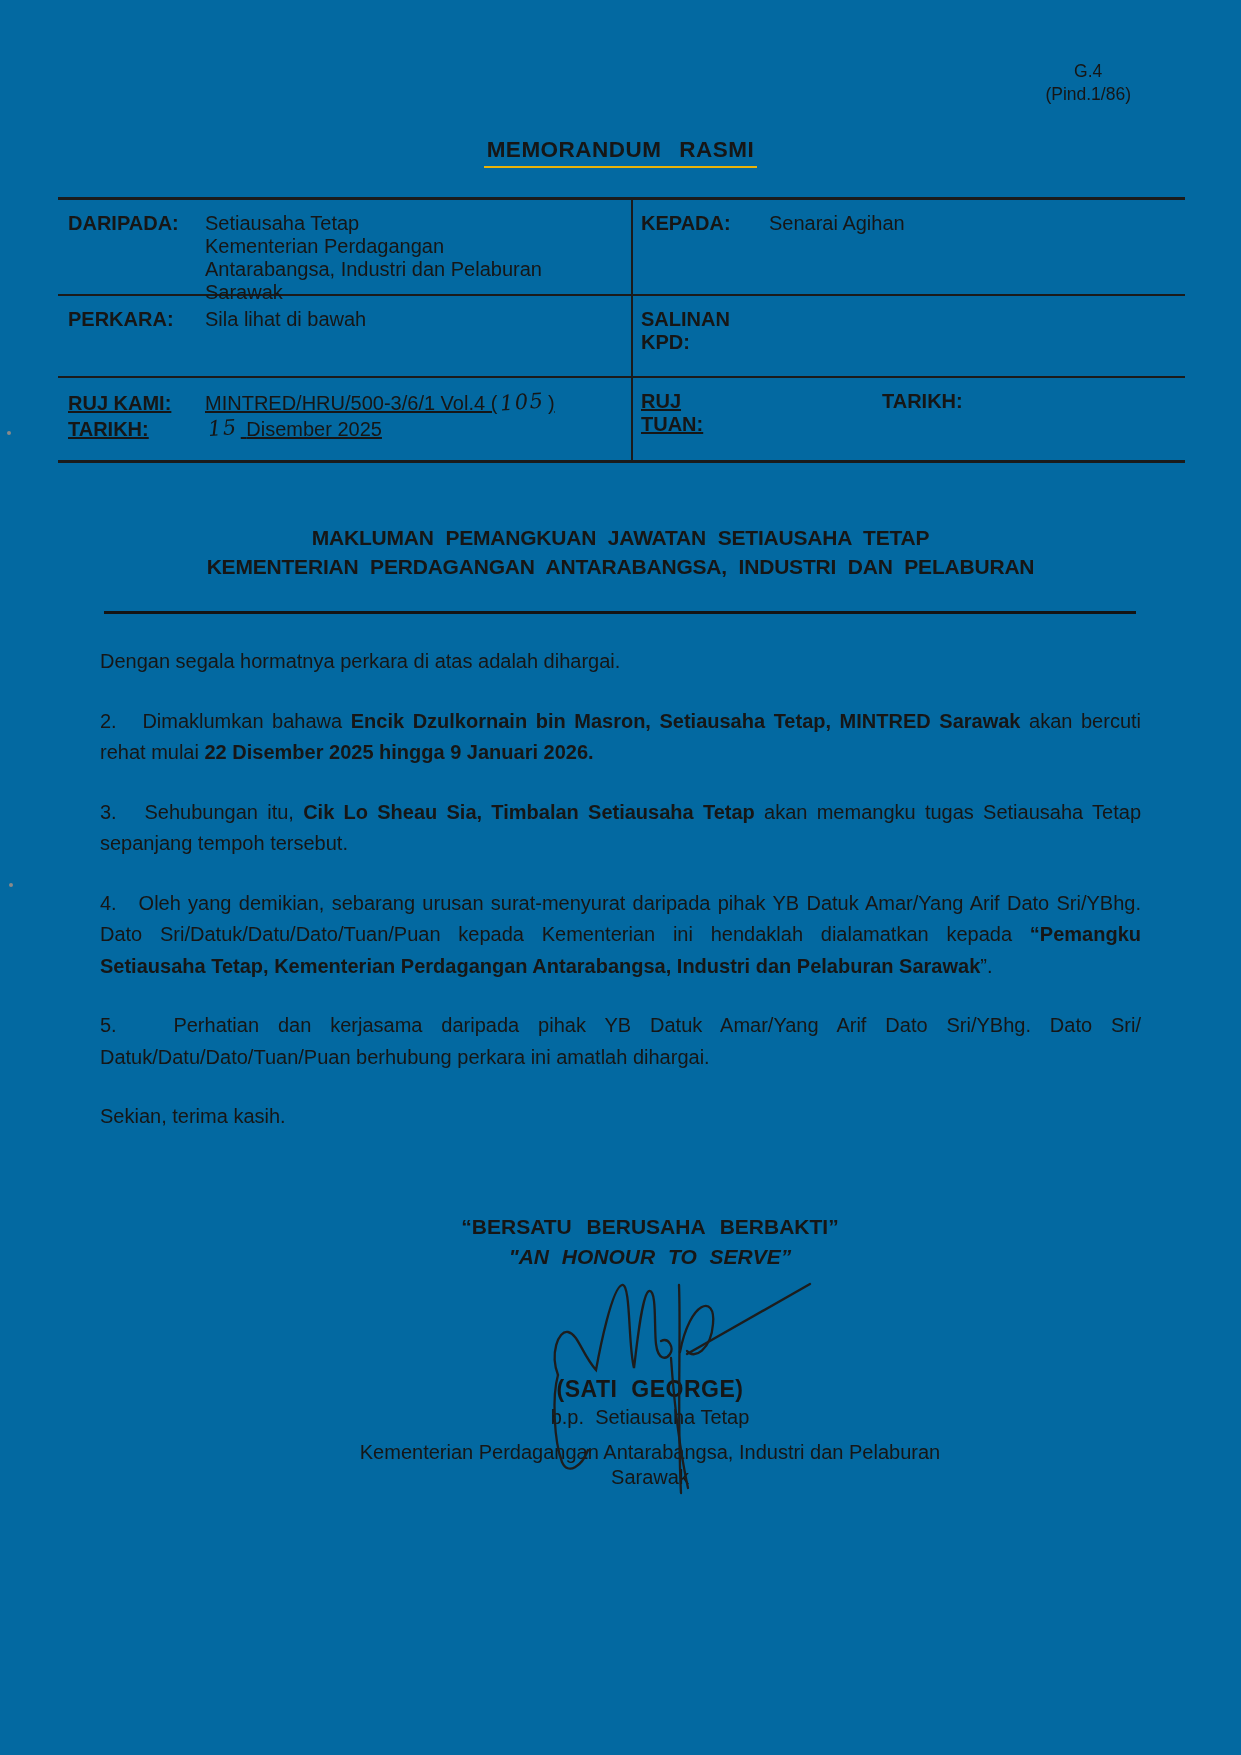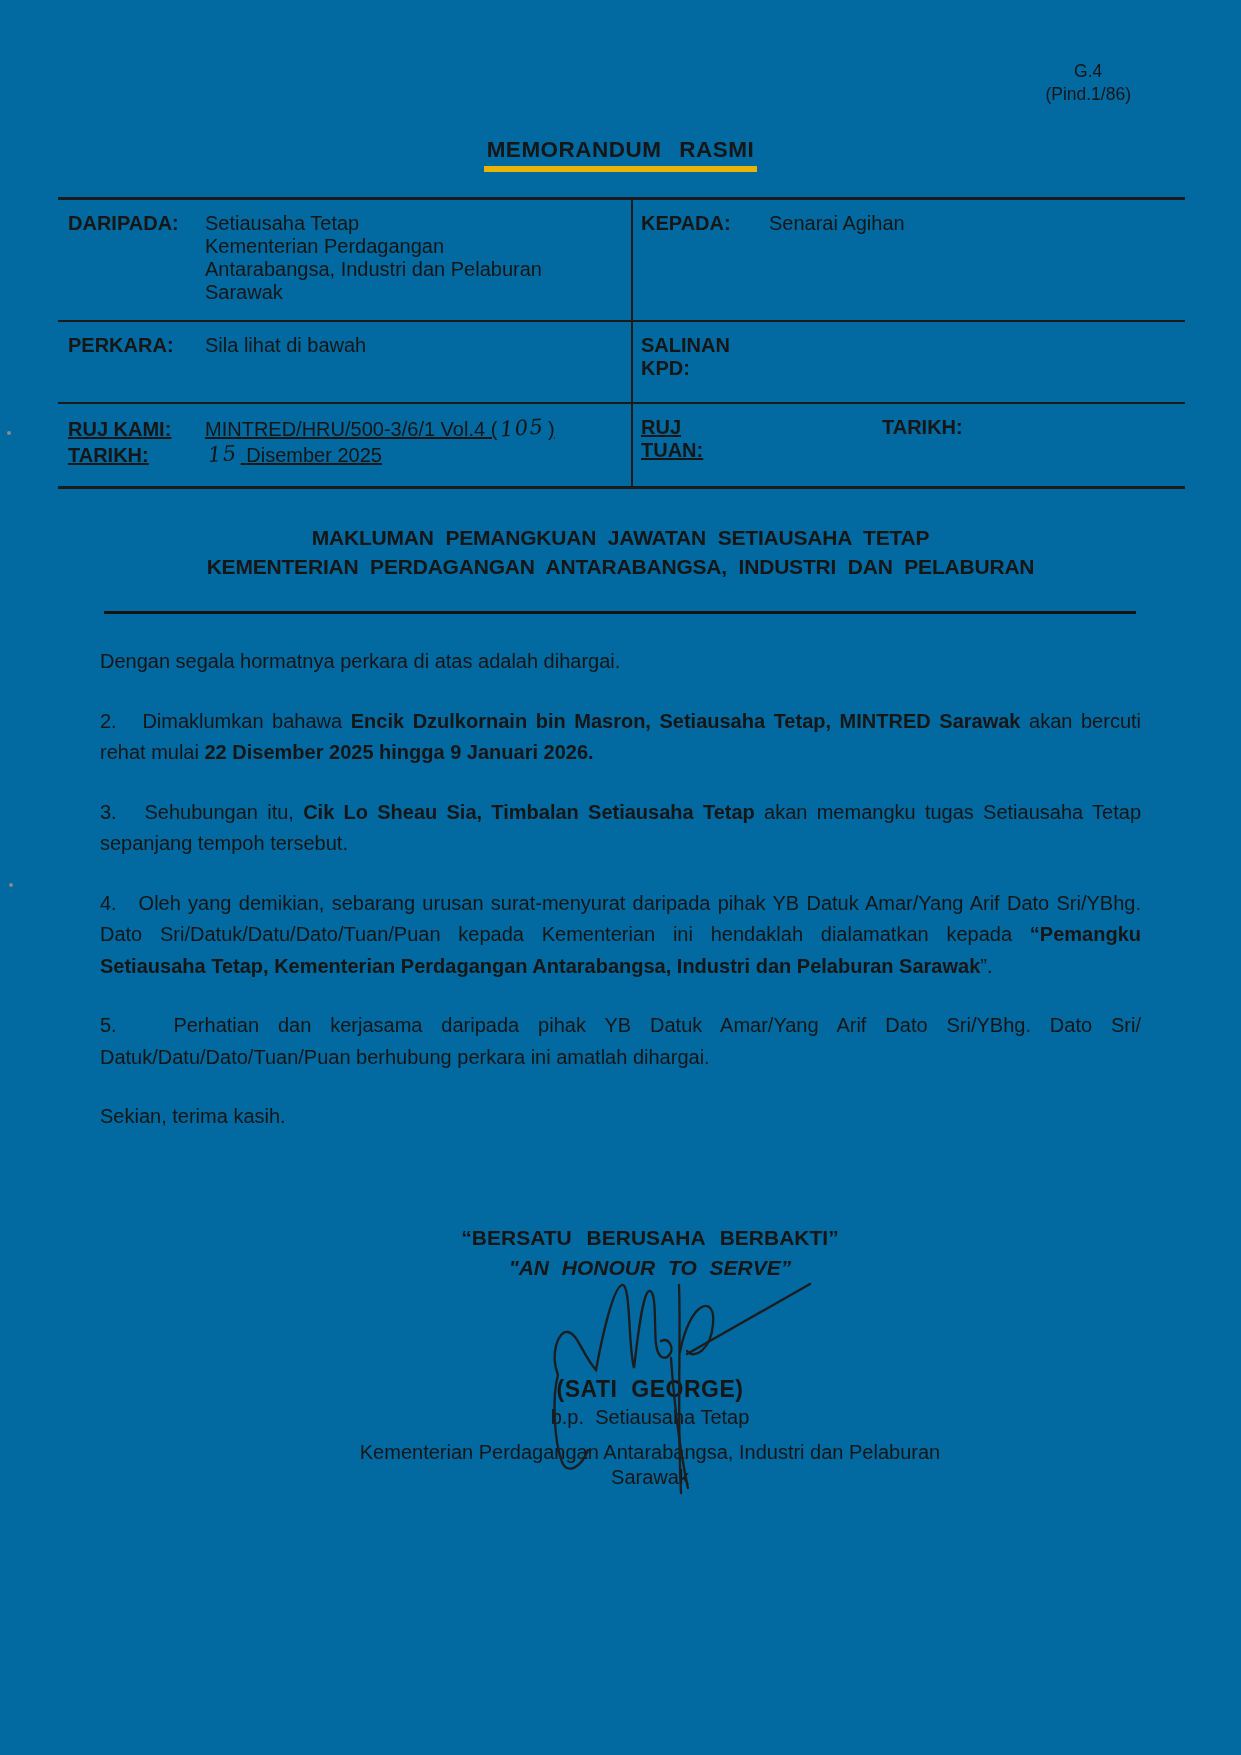--- a/index.html
+++ b/index.html
@@ -10,31 +10,31 @@
     overflow:hidden;
   }
   
   .form-code{position:absolute; top:60px; right:110px; text-align:center;
     font-size:17.5px; line-height:23px;}
   
   .title-wrap{position:absolute; top:137px; left:0; width:100%; text-align:center;}
   .title-wrap .title{
     display:inline-block; font-size:22.5px; font-weight:bold;
     letter-spacing:.5px; word-spacing:11px;
-    border-bottom:6px solid #eab308; padding:0 3px 3px;
+    border-bottom:2px solid #eab308; padding:0 3px 3px;
   }
   
   .memo-table{
     position:absolute; left:58px; top:197px; width:1127px;
     border-top:3px solid #1b1b1b; border-bottom:3px solid #1b1b1b;
     font-size:20px; box-sizing:border-box;
   }
   .mrow{display:flex; border-bottom:2px solid #1b1b1b; box-sizing:border-box;}
   .mrow:last-child{border-bottom:none;text-decoration:underline;}
-  .r1{height:122px;} .r2{height:82px;} .r3{height:82px;}
+  .r1{height:96px;} .r2{height:82px;} .r3{height:82px;}
   .cell{box-sizing:border-box; padding:12px 0 0 10px; display:flex; align-items:flex-start;}
   .cell-left{width:575px; border-right:2px solid #1b1b1b;}
   .cell-right{flex:1; padding-left:8px; position:relative;}
   .lbl{font-weight:bold; flex:0 0 auto;}
   .cell-left .lbl{width:137px;}
   .cell-right .lbl{width:128px;}
   .val{flex:1;}
   .pre{white-space:pre-line;}
   .stack{display:block;}
   .stack .line{display:flex; line-height:26px;}
@@ -50,21 +50,21 @@
     letter-spacing:-.2px; word-spacing:6px;}
   .subject-rule{position:absolute; top:611px; left:104px; width:1032px; height:3px;
     background:#141414;}
   
   .body{position:absolute; left:100px; top:646px; width:1041px;
     font-size:20px; line-height:31.5px;}
   .body p{margin:0 0 28px; text-align:justify;}
   .body p.single{text-align:left;}
   
   .motto{position:absolute; top:1212px; left:60px; width:1180px; text-align:center;
-    font-weight:bold; font-size:21px; line-height:30px;margin-top:11px;}
+    font-weight:bold; font-size:21px; line-height:30px;}
   .motto .l1{word-spacing:9px;}
   .motto .l2{font-style:italic; word-spacing:7px;}
   
   .sig{position:absolute; top:1377px; left:60px; width:1180px; text-align:center;
     font-size:20px; line-height:25px;}
   .sig .name{font-size:23px; font-weight:bold; letter-spacing:.5px; word-spacing:7px;
     margin-bottom:3px;}
   .sig .org{margin-top:10px;}
   .sig-svg{position:absolute; left:450px; top:1266px; width:380px; height:240px;
     z-index:3; pointer-events:none;}

